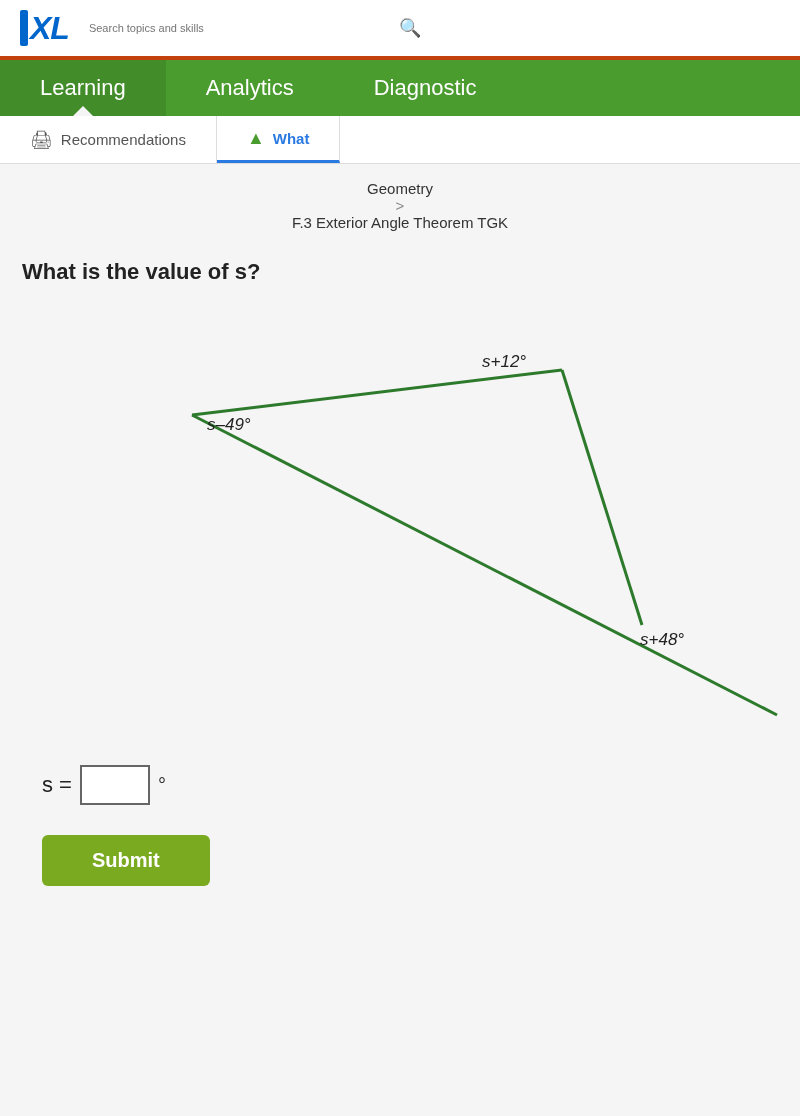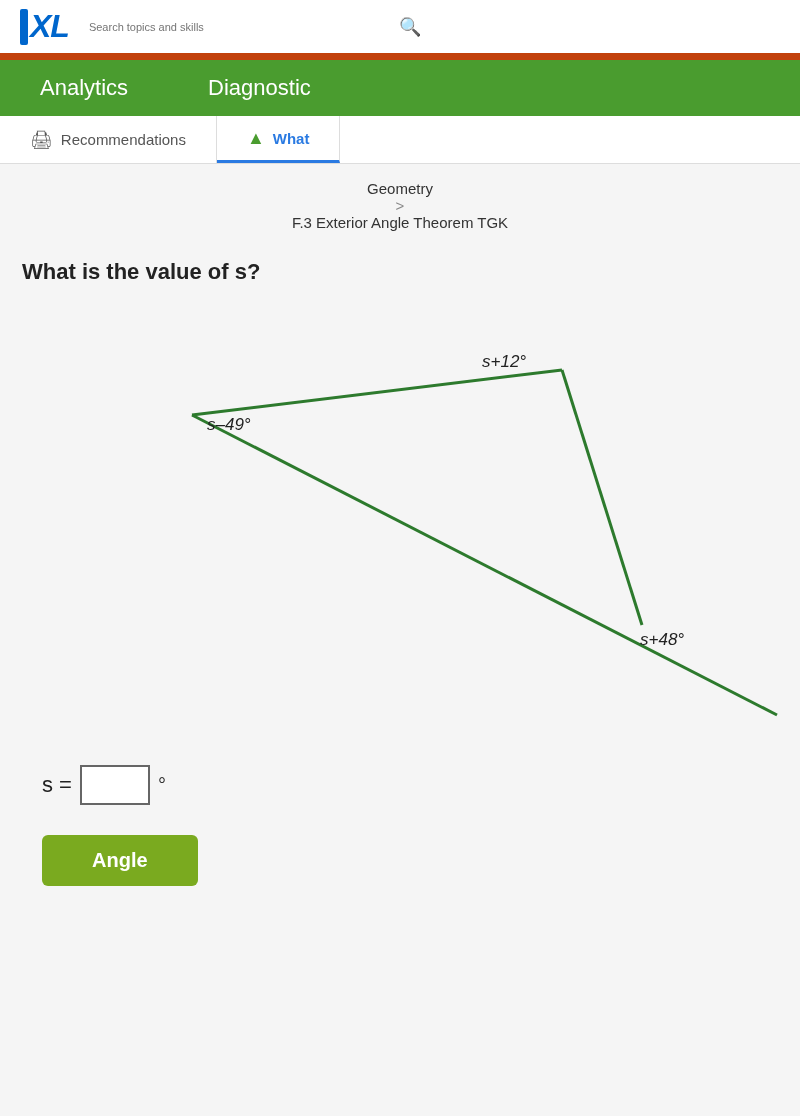--- a/index.html
+++ b/index.html
@@ -10,21 +10,21 @@
       background: #f5f5f5;
     }
 
     
     .header {
       background: #fff;
       display: flex;
       align-items: center;
       padding: 10px 20px;
       height: 60px;
-      border-bottom: 7px solid #c2410c;
+      border-bottom: 4px solid #c2410c;
     }
     .logo {
       display: flex;
       align-items: center;
       margin-right: 20px;
     }
     .logo-bar {
       width: 8px;
       height: 36px;
       background: #0066cc;
@@ -213,20 +213,23 @@
     <div class="logo-bar"></div>
     <span class="logo-text">XL</span>
   </div>
   <div class="search-container">
     <input class="search-input" type="text" placeholder="Search topics and skills" style="">
     <span class="search-icon">🔍</span>
   </div>
 </div>
 
 <div class="nav-bar">
+  <div class="nav-item active">
+    <span>Learning</span>
+  </div>
   <div class="nav-item">
     <span>Analytics</span>
   </div>
   <div class="nav-item">
     <span>Diagnostic</span>
   </div>
 </div>
 
 <div class="sub-nav">
   <div class="sub-nav-item">
@@ -274,15 +277,15 @@
   </div>
 
   
   <div class="answer-area">
     <span>s =</span>
     <input class="answer-input" type="text" style="">
     <span class="degree-symbol">°</span>
   </div>
 
   
-  <button class="submit-btn">Angle</button>
+  <button class="submit-btn">Submit</button>
 
 </div>
 
 </body></html>

